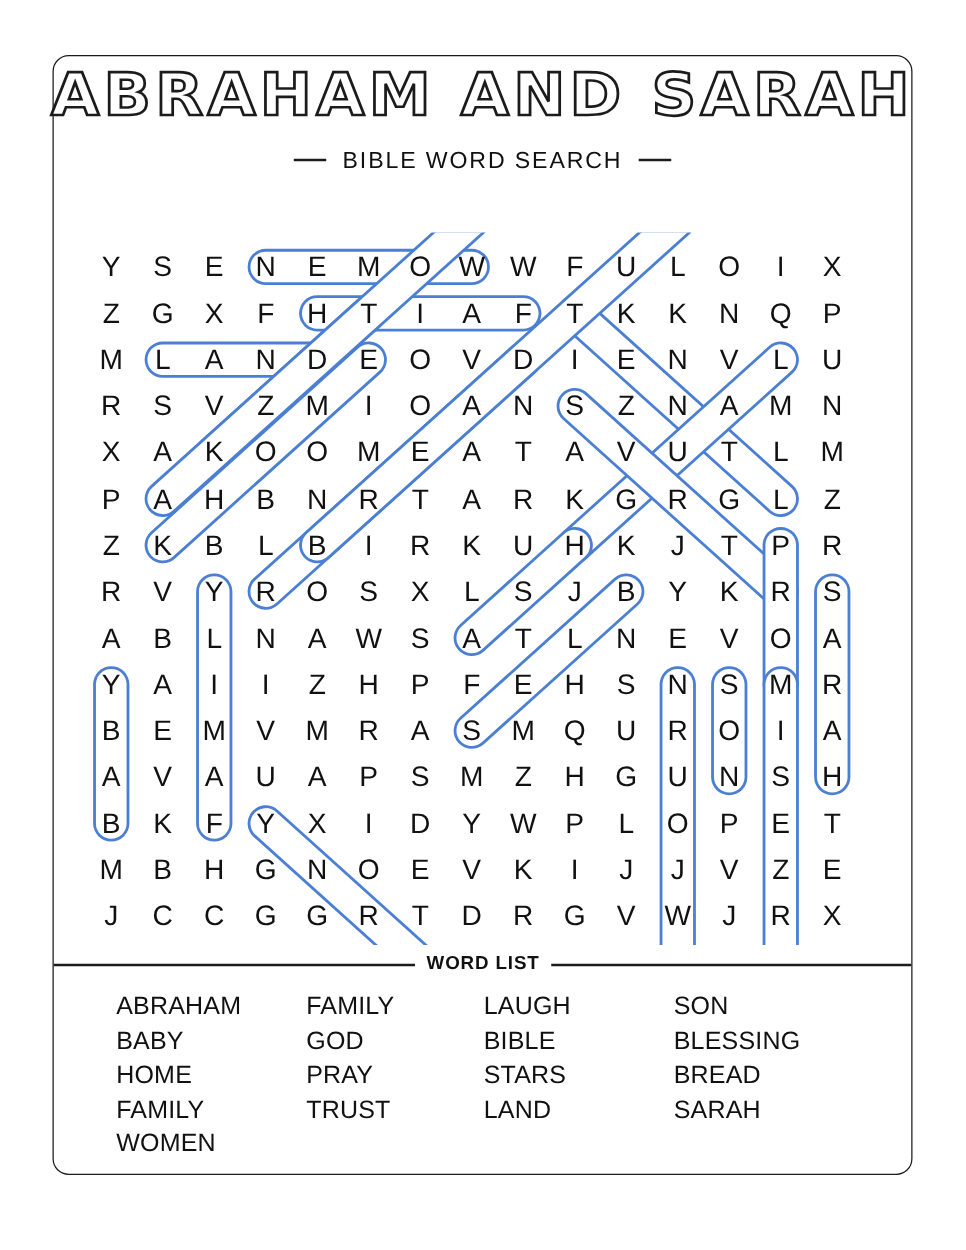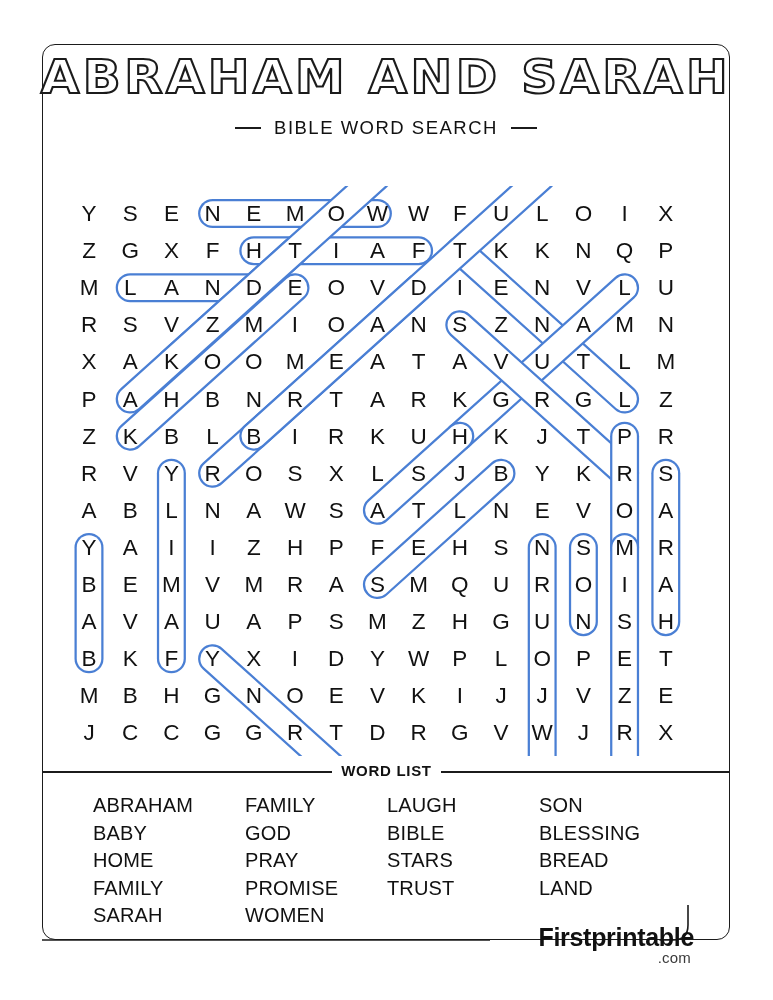--- a/index.html
+++ b/index.html
@@ -421,29 +421,20 @@
       <div class="wl-item">SON</div>
       <div class="wl-item">BABY</div>
       <div class="wl-item">GOD</div>
       <div class="wl-item">BIBLE</div>
       <div class="wl-item">BLESSING</div>
       <div class="wl-item">HOME</div>
       <div class="wl-item">PRAY</div>
       <div class="wl-item">STARS</div>
       <div class="wl-item">BREAD</div>
       <div class="wl-item">FAMILY</div>
-      <div class="wl-item">PROMISE</div>
       <div class="wl-item">TRUST</div>
       <div class="wl-item">LAND</div>
       <div class="wl-item">SARAH</div>
       <div class="wl-item">WOMEN</div>
     </div>
 
-  <div id="footer">
-    <svg id="footer-svg" viewBox="0 0 773 75" xmlns="http://www.w3.org/2000/svg">
-      <path d="M42 35 L 490 35" stroke="#1b1b1b" stroke-width="1.6" fill="none"></path>
-      <path d="M688 -40 L 688 20 Q 688 35 673 35 L 660 35" stroke="#1b1b1b" stroke-width="1.6" fill="none" stroke-linecap="round"></path>
-    </svg>
-    <div id="logo-main">Firstprintable</div>
-    <div id="logo-tld">.com</div>
-  </div>
 
 </div>
 
 </body></html>

